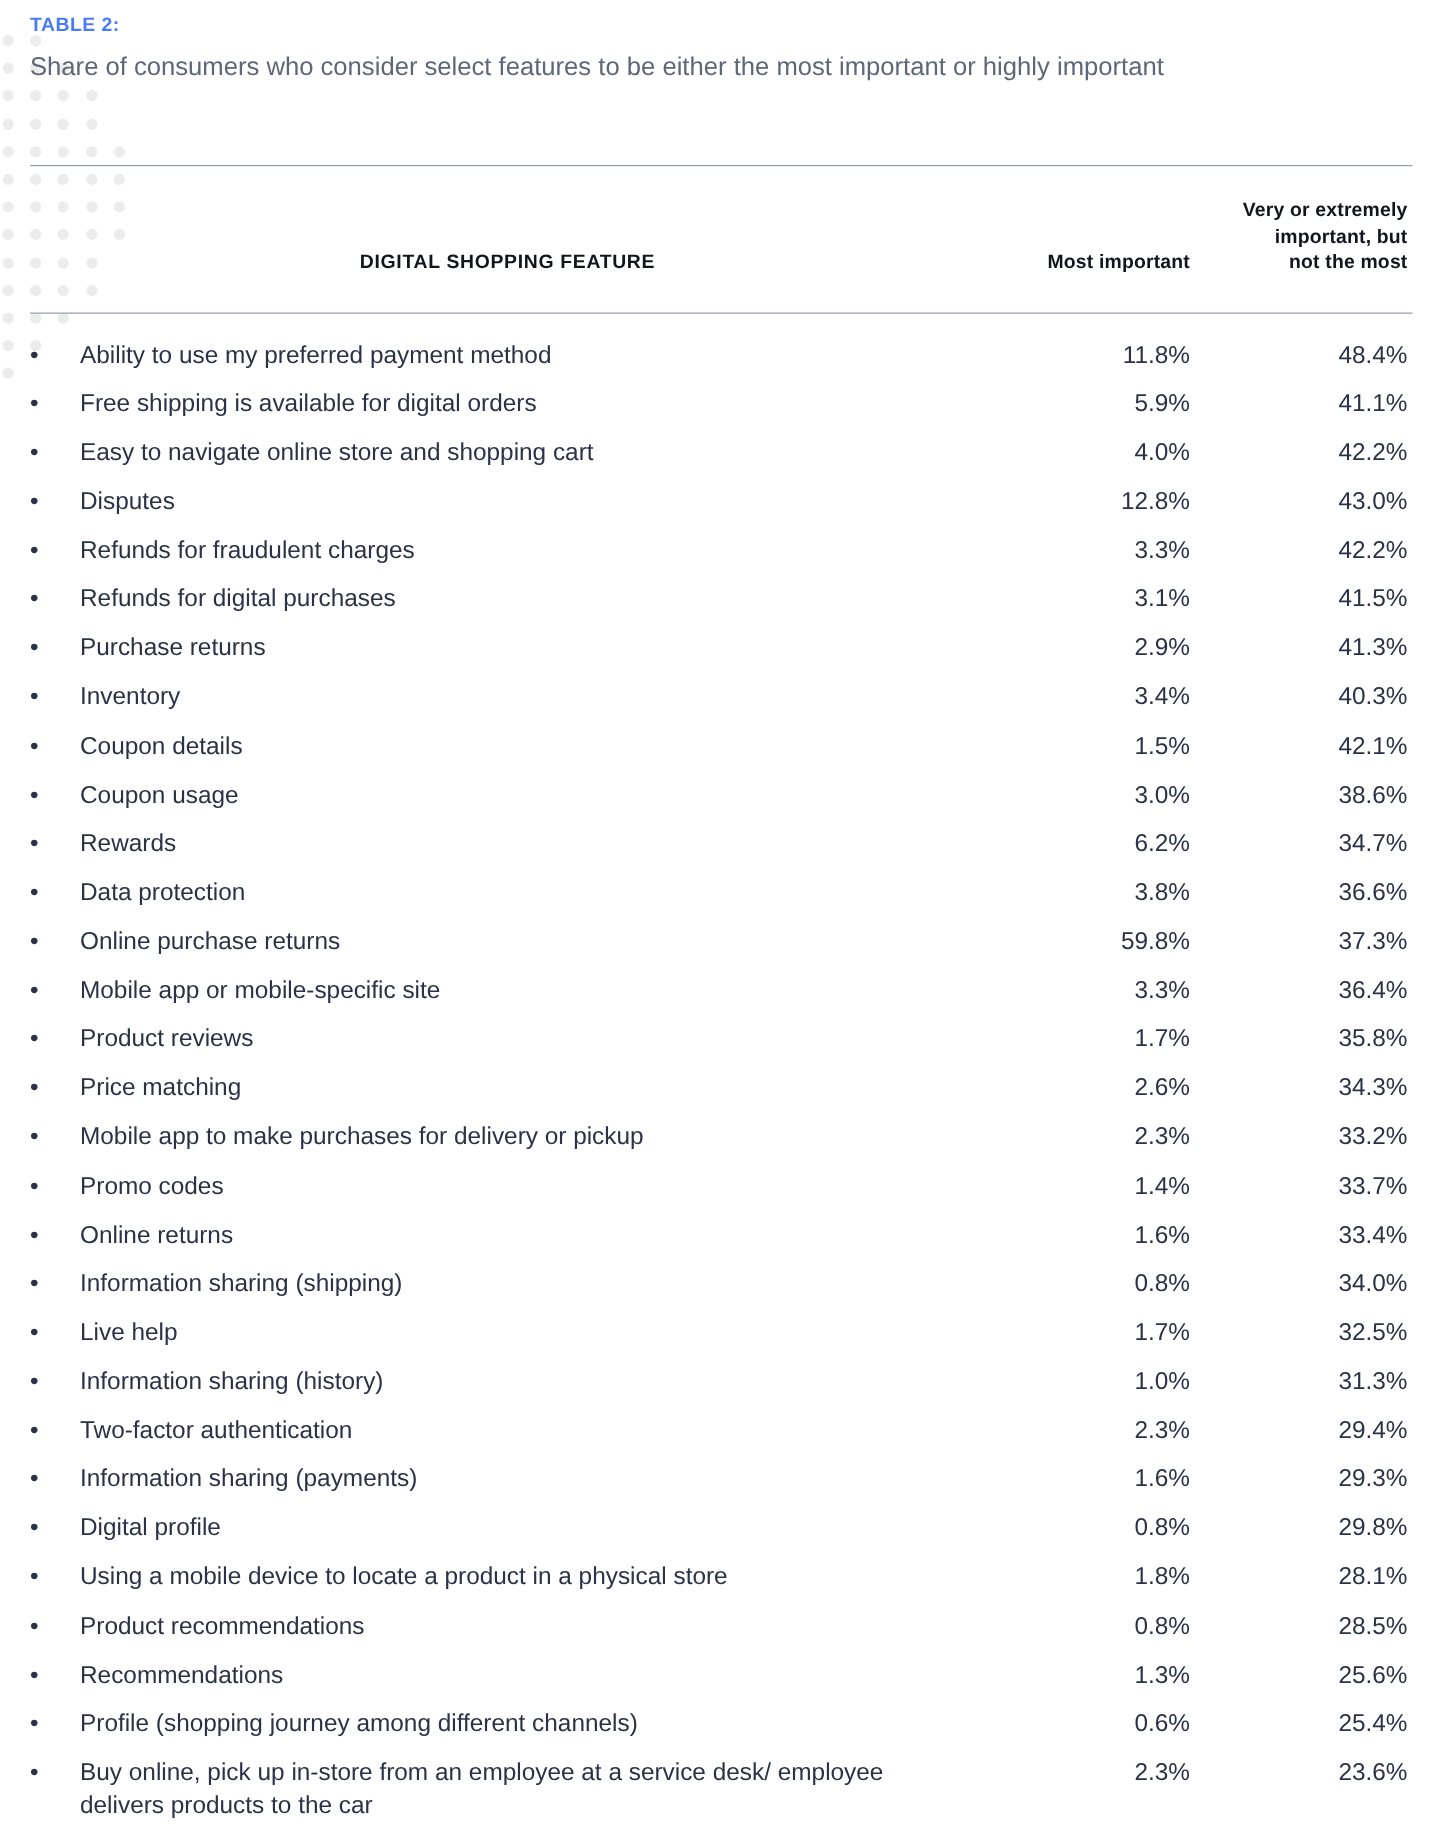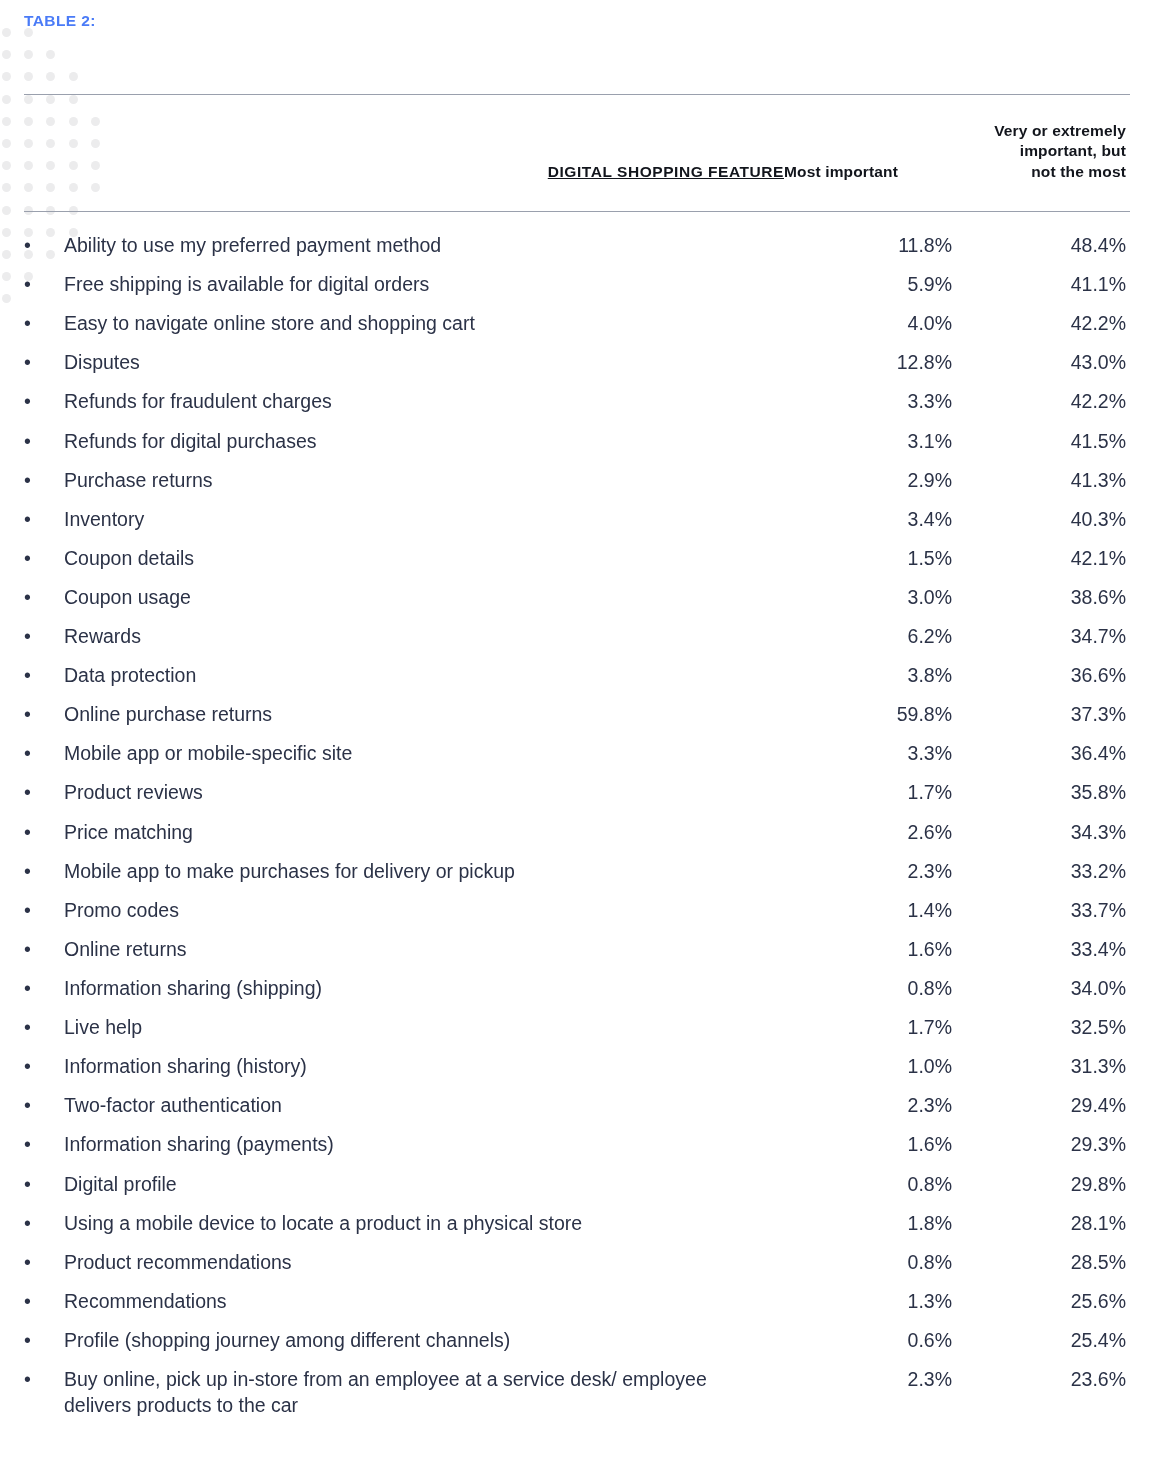--- a/index.html
+++ b/index.html
@@ -93,28 +93,27 @@
   thead th {
     font-size: 15.5px;
     font-weight: bold;
     color: #12151c;
     letter-spacing: 0.15px;
     line-height: 1.32;
     padding: 0;
     vertical-align: bottom;
   }
   th.h-feature {
-    text-align: right;
+    text-align: center;
     padding: 37px 0 29px 4px;
     letter-spacing: 0.55px;
     vertical-align: bottom;
-    text-decoration: underline;
   }
   th.h-most {
-    text-align: left;
+    text-align: right;
     padding: 37px 8px 29px 0;
     vertical-align: bottom;
   }
   th.h-very {
     text-align: right;
     padding: 26px 4px 29px 0;
     vertical-align: bottom;
   }
 
   .rule-head { margin-bottom: 0; }
@@ -211,20 +210,21 @@
       <span class="dot" style="left: 2px; top: 222px; background: rgb(236, 236, 237);"></span>
       <span class="dot" style="left: 24.2px; top: 222px; background: rgb(236, 236, 237);"></span>
       <span class="dot" style="left: 46.4px; top: 222px; background: rgb(236, 236, 237);"></span>
       <span class="dot" style="left: 2px; top: 244.2px; background: rgb(236, 236, 237);"></span>
       <span class="dot" style="left: 24.2px; top: 244.2px; background: rgb(236, 236, 237);"></span>
       <span class="dot" style="left: 2px; top: 266.4px; background: rgb(236, 236, 237);"></span>
     </div>
 
   <div class="header">
     <div class="table-kicker">TABLE 2:</div>
+    <div class="table-subtitle">Share of consumers who consider select features to be either the most important or highly important</div>
   </div>
 
   <div class="table-wrap">
 
     <div class="rule rule-top"></div>
 
     <table class="data">
       <colgroup>
         <col class="c-feature">
         <col class="c-most">

